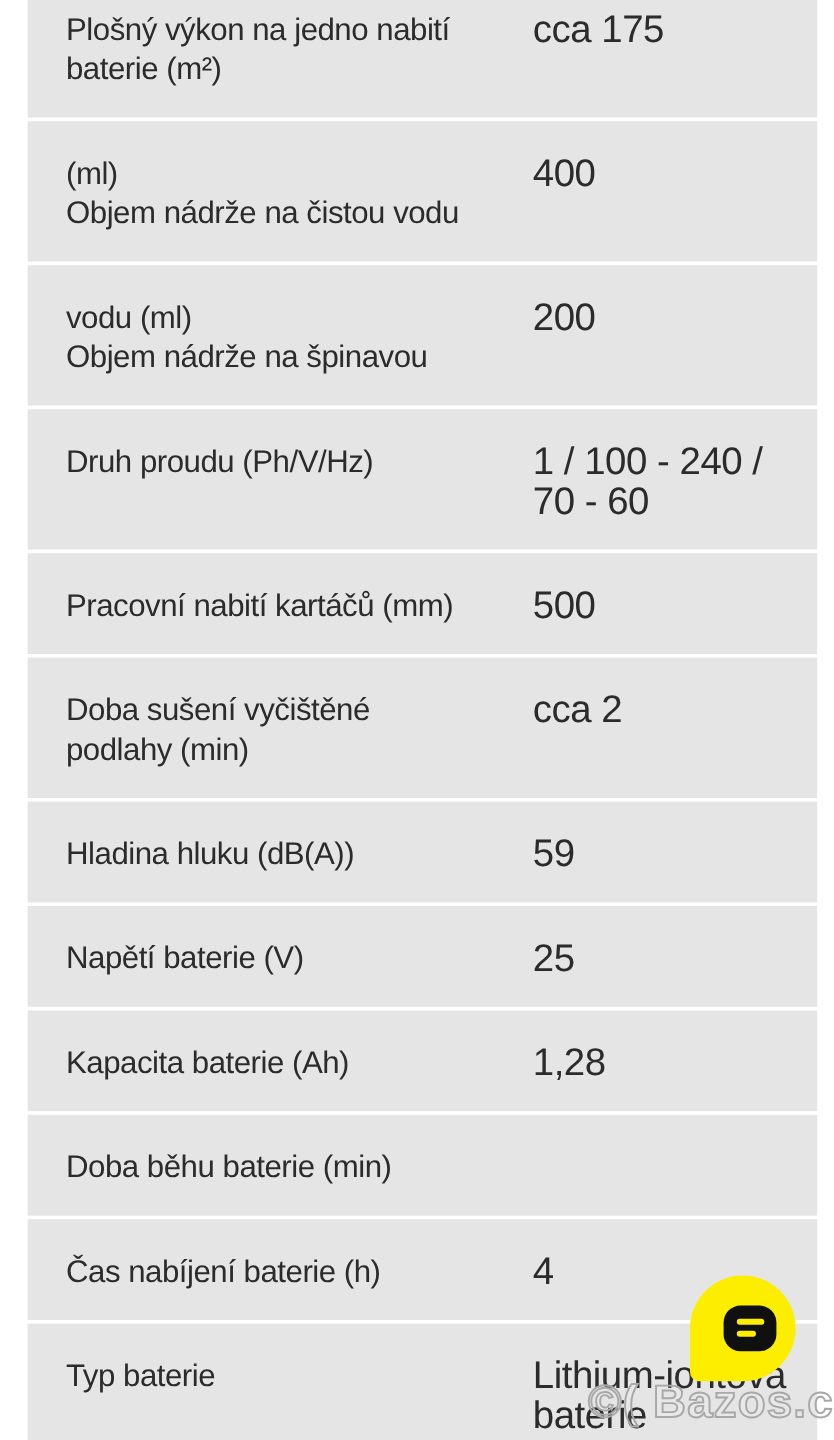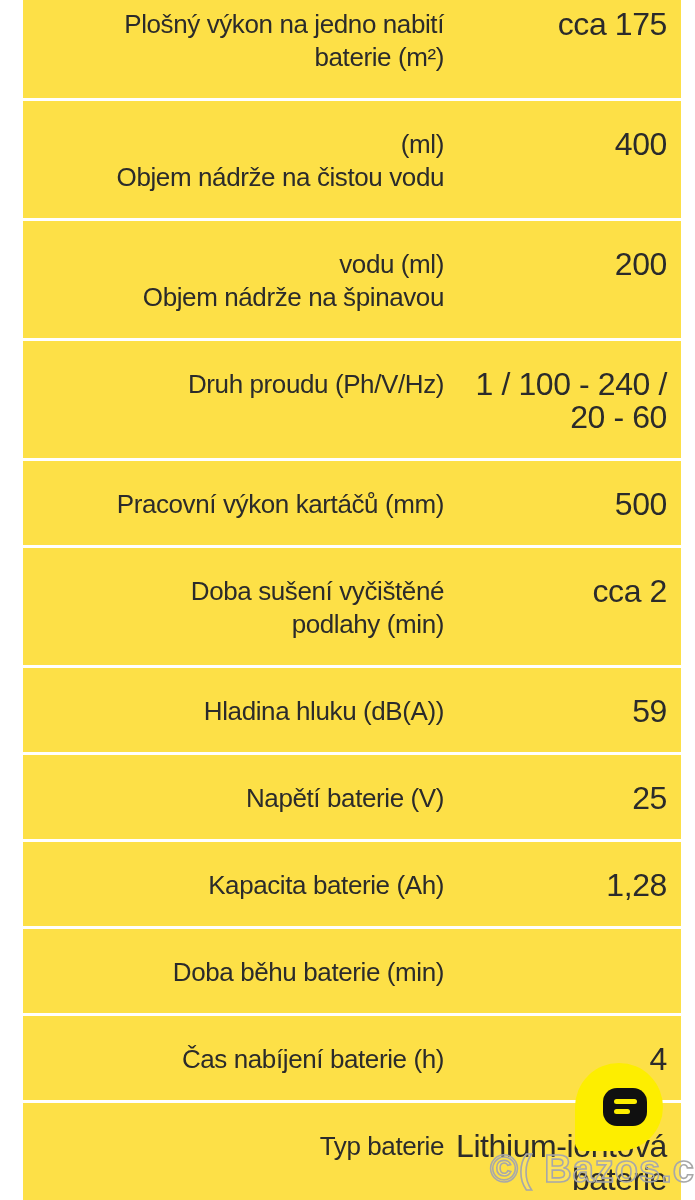--- a/index.html
+++ b/index.html
@@ -12,24 +12,23 @@
   .stage { position: relative; width: 695px; height: 1200px; overflow: hidden; }
 
   .spec-table {
     position: absolute;
     left: 23px; top: 0;
     width: 658px;
   }
   .spec-row {
     display: flex;
     align-items: flex-start;
-    background: #fde047;
+    background: #e5e5e5;
     margin-bottom: 3px;
     padding: 27px 14px 24px 32px;
-    text-align: right;
   }
   .spec-row:first-child { padding-top: 8px; }
   .spec-row:last-child { min-height: 130px; margin-bottom: 0; }
 
   .spec-label {
     width: 389px;
     flex: 0 0 389px;
     color: #2b2b2b;
     font-size: 26px;
     line-height: 33px;
@@ -123,26 +122,26 @@
         <div class="spec-value">
           <div class="spec-line">200</div>
         </div>
       </div>
       <div class="spec-row">
         <div class="spec-label">
           <div class="spec-line">Druh proudu (Ph/V/Hz)</div>
         </div>
         <div class="spec-value">
           <div class="spec-line">1 / 100 - 240 /</div>
-          <div class="spec-line">20 - 60</div>
-        </div>
-      </div>
-      <div class="spec-row">
-        <div class="spec-label">
-          <div class="spec-line">Pracovní výkon kartáčů (mm)</div>
+          <div class="spec-line">70 - 60</div>
+        </div>
+      </div>
+      <div class="spec-row">
+        <div class="spec-label">
+          <div class="spec-line">Pracovní nabití kartáčů (mm)</div>
         </div>
         <div class="spec-value">
           <div class="spec-line">500</div>
         </div>
       </div>
       <div class="spec-row">
         <div class="spec-label">
           <div class="spec-line">Doba sušení vyčištěné</div>
           <div class="spec-line">podlahy (min)</div>
         </div>

